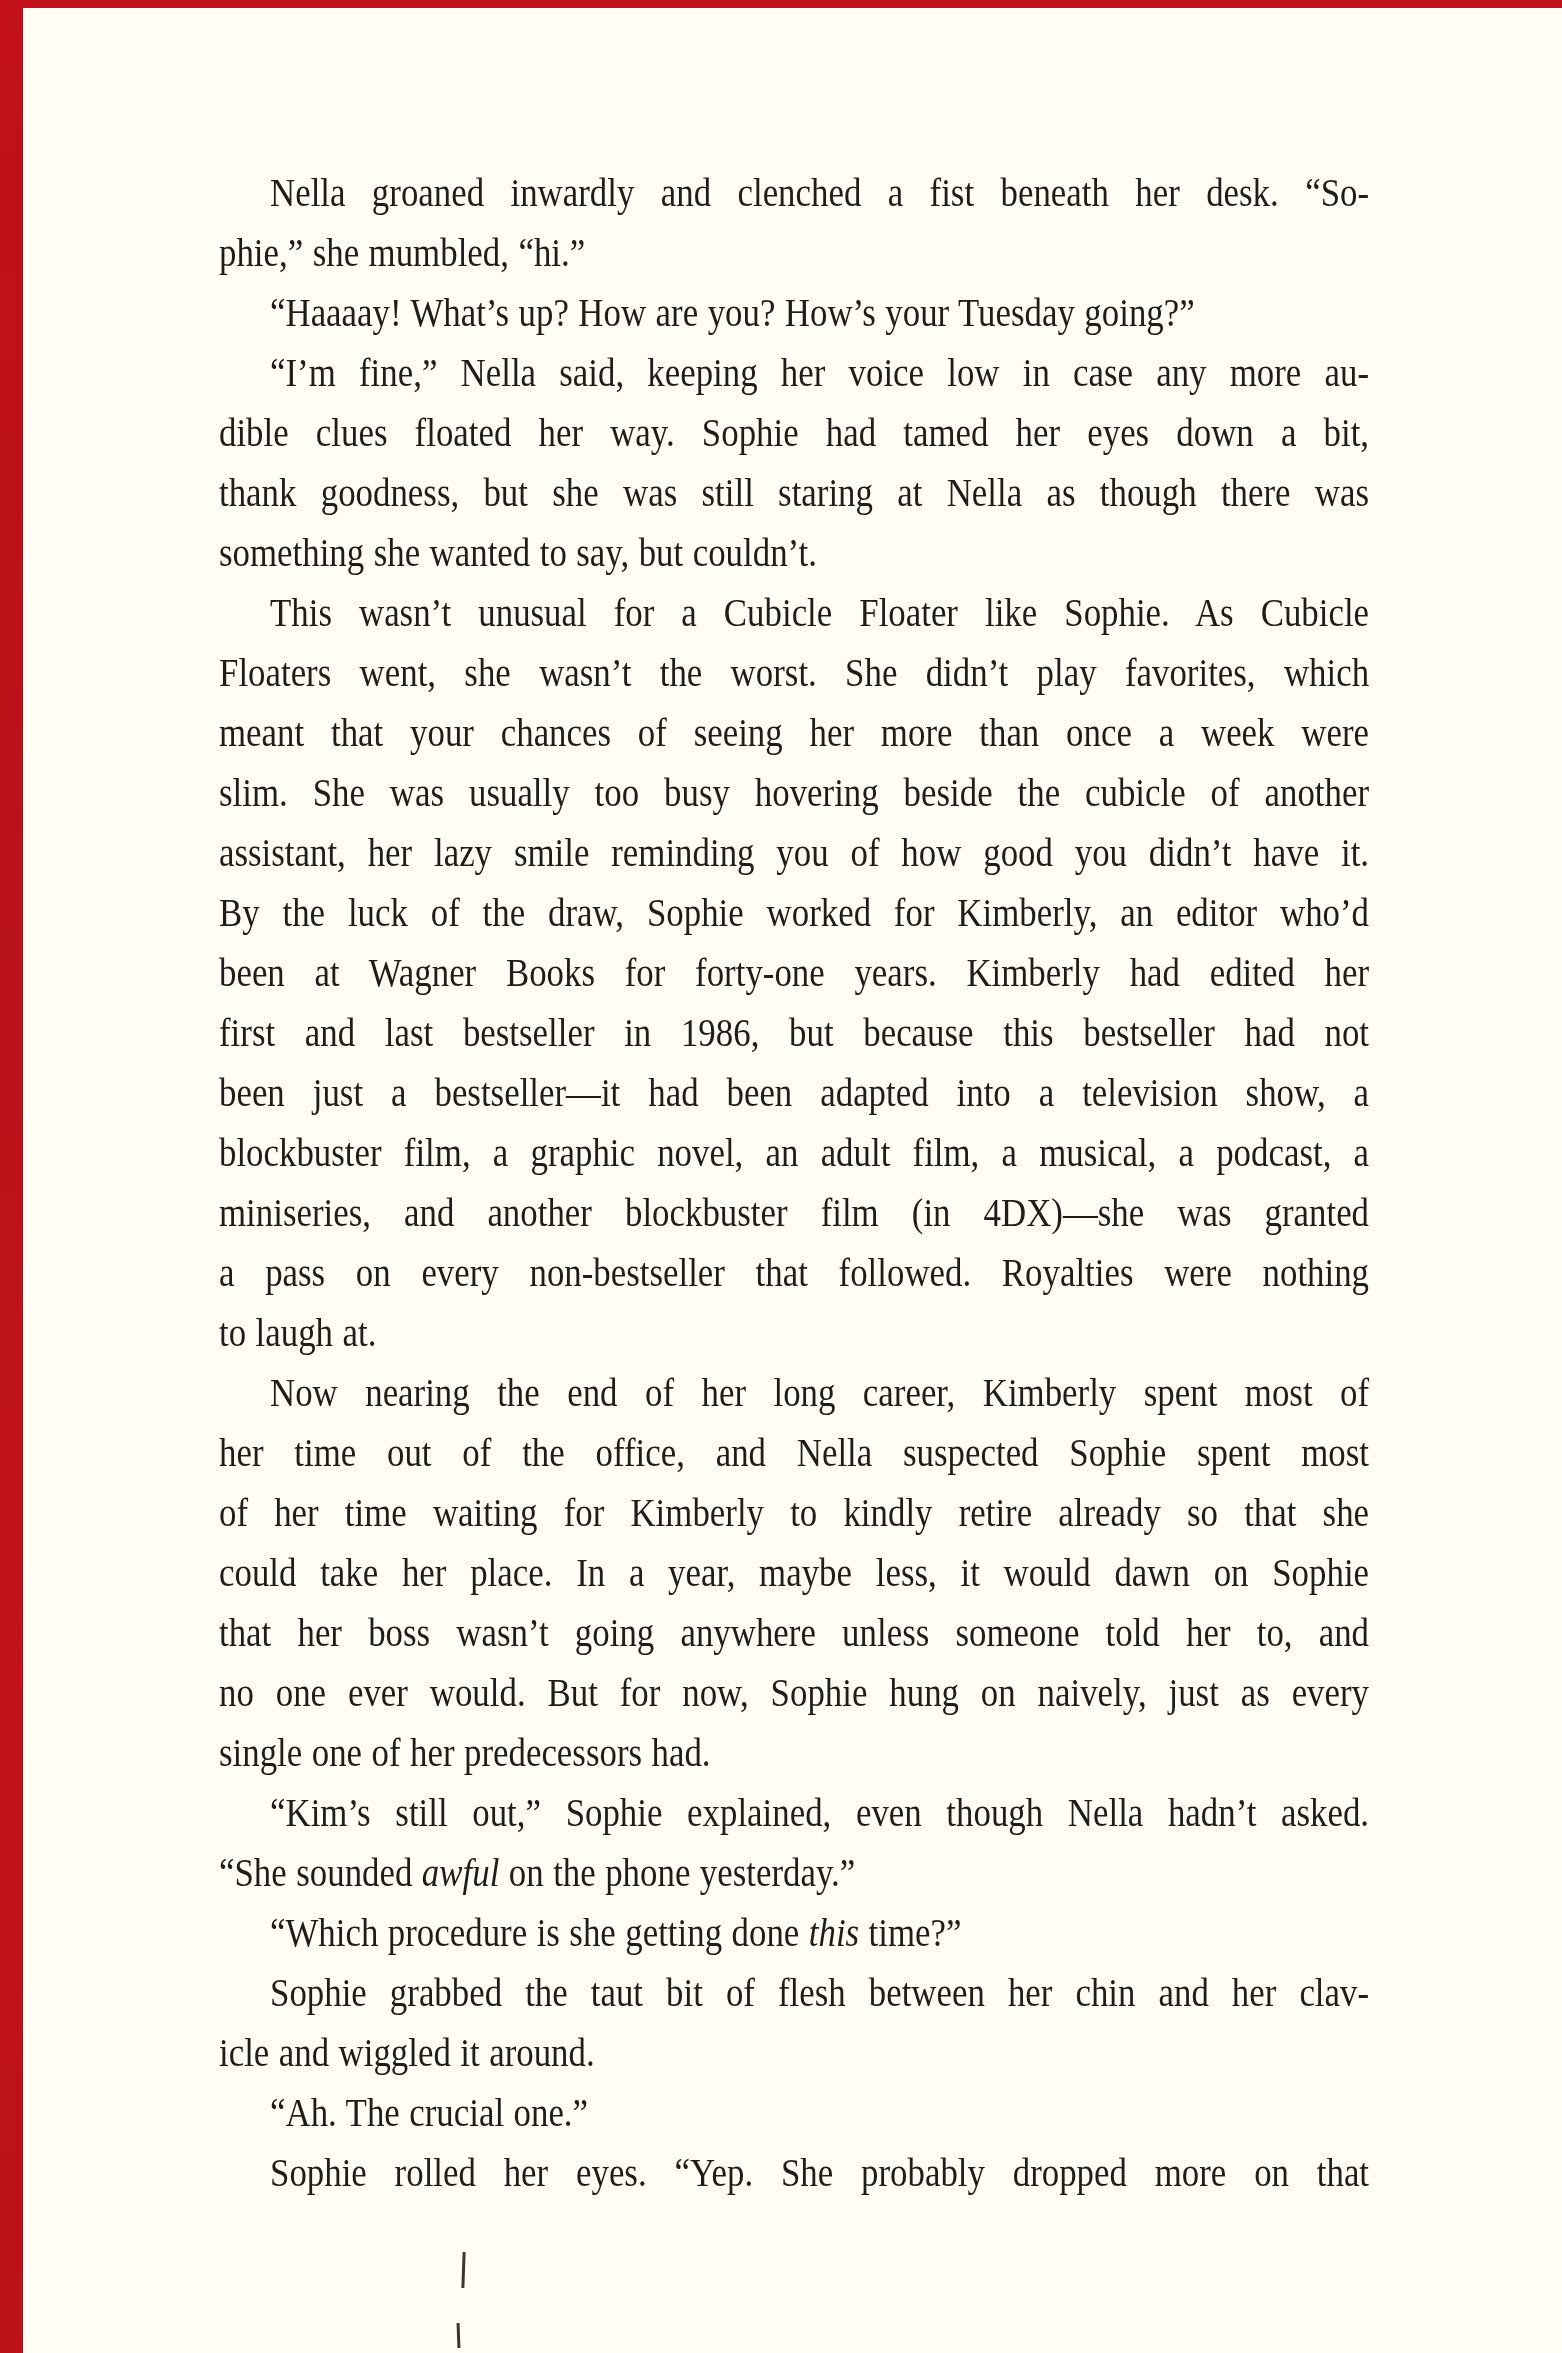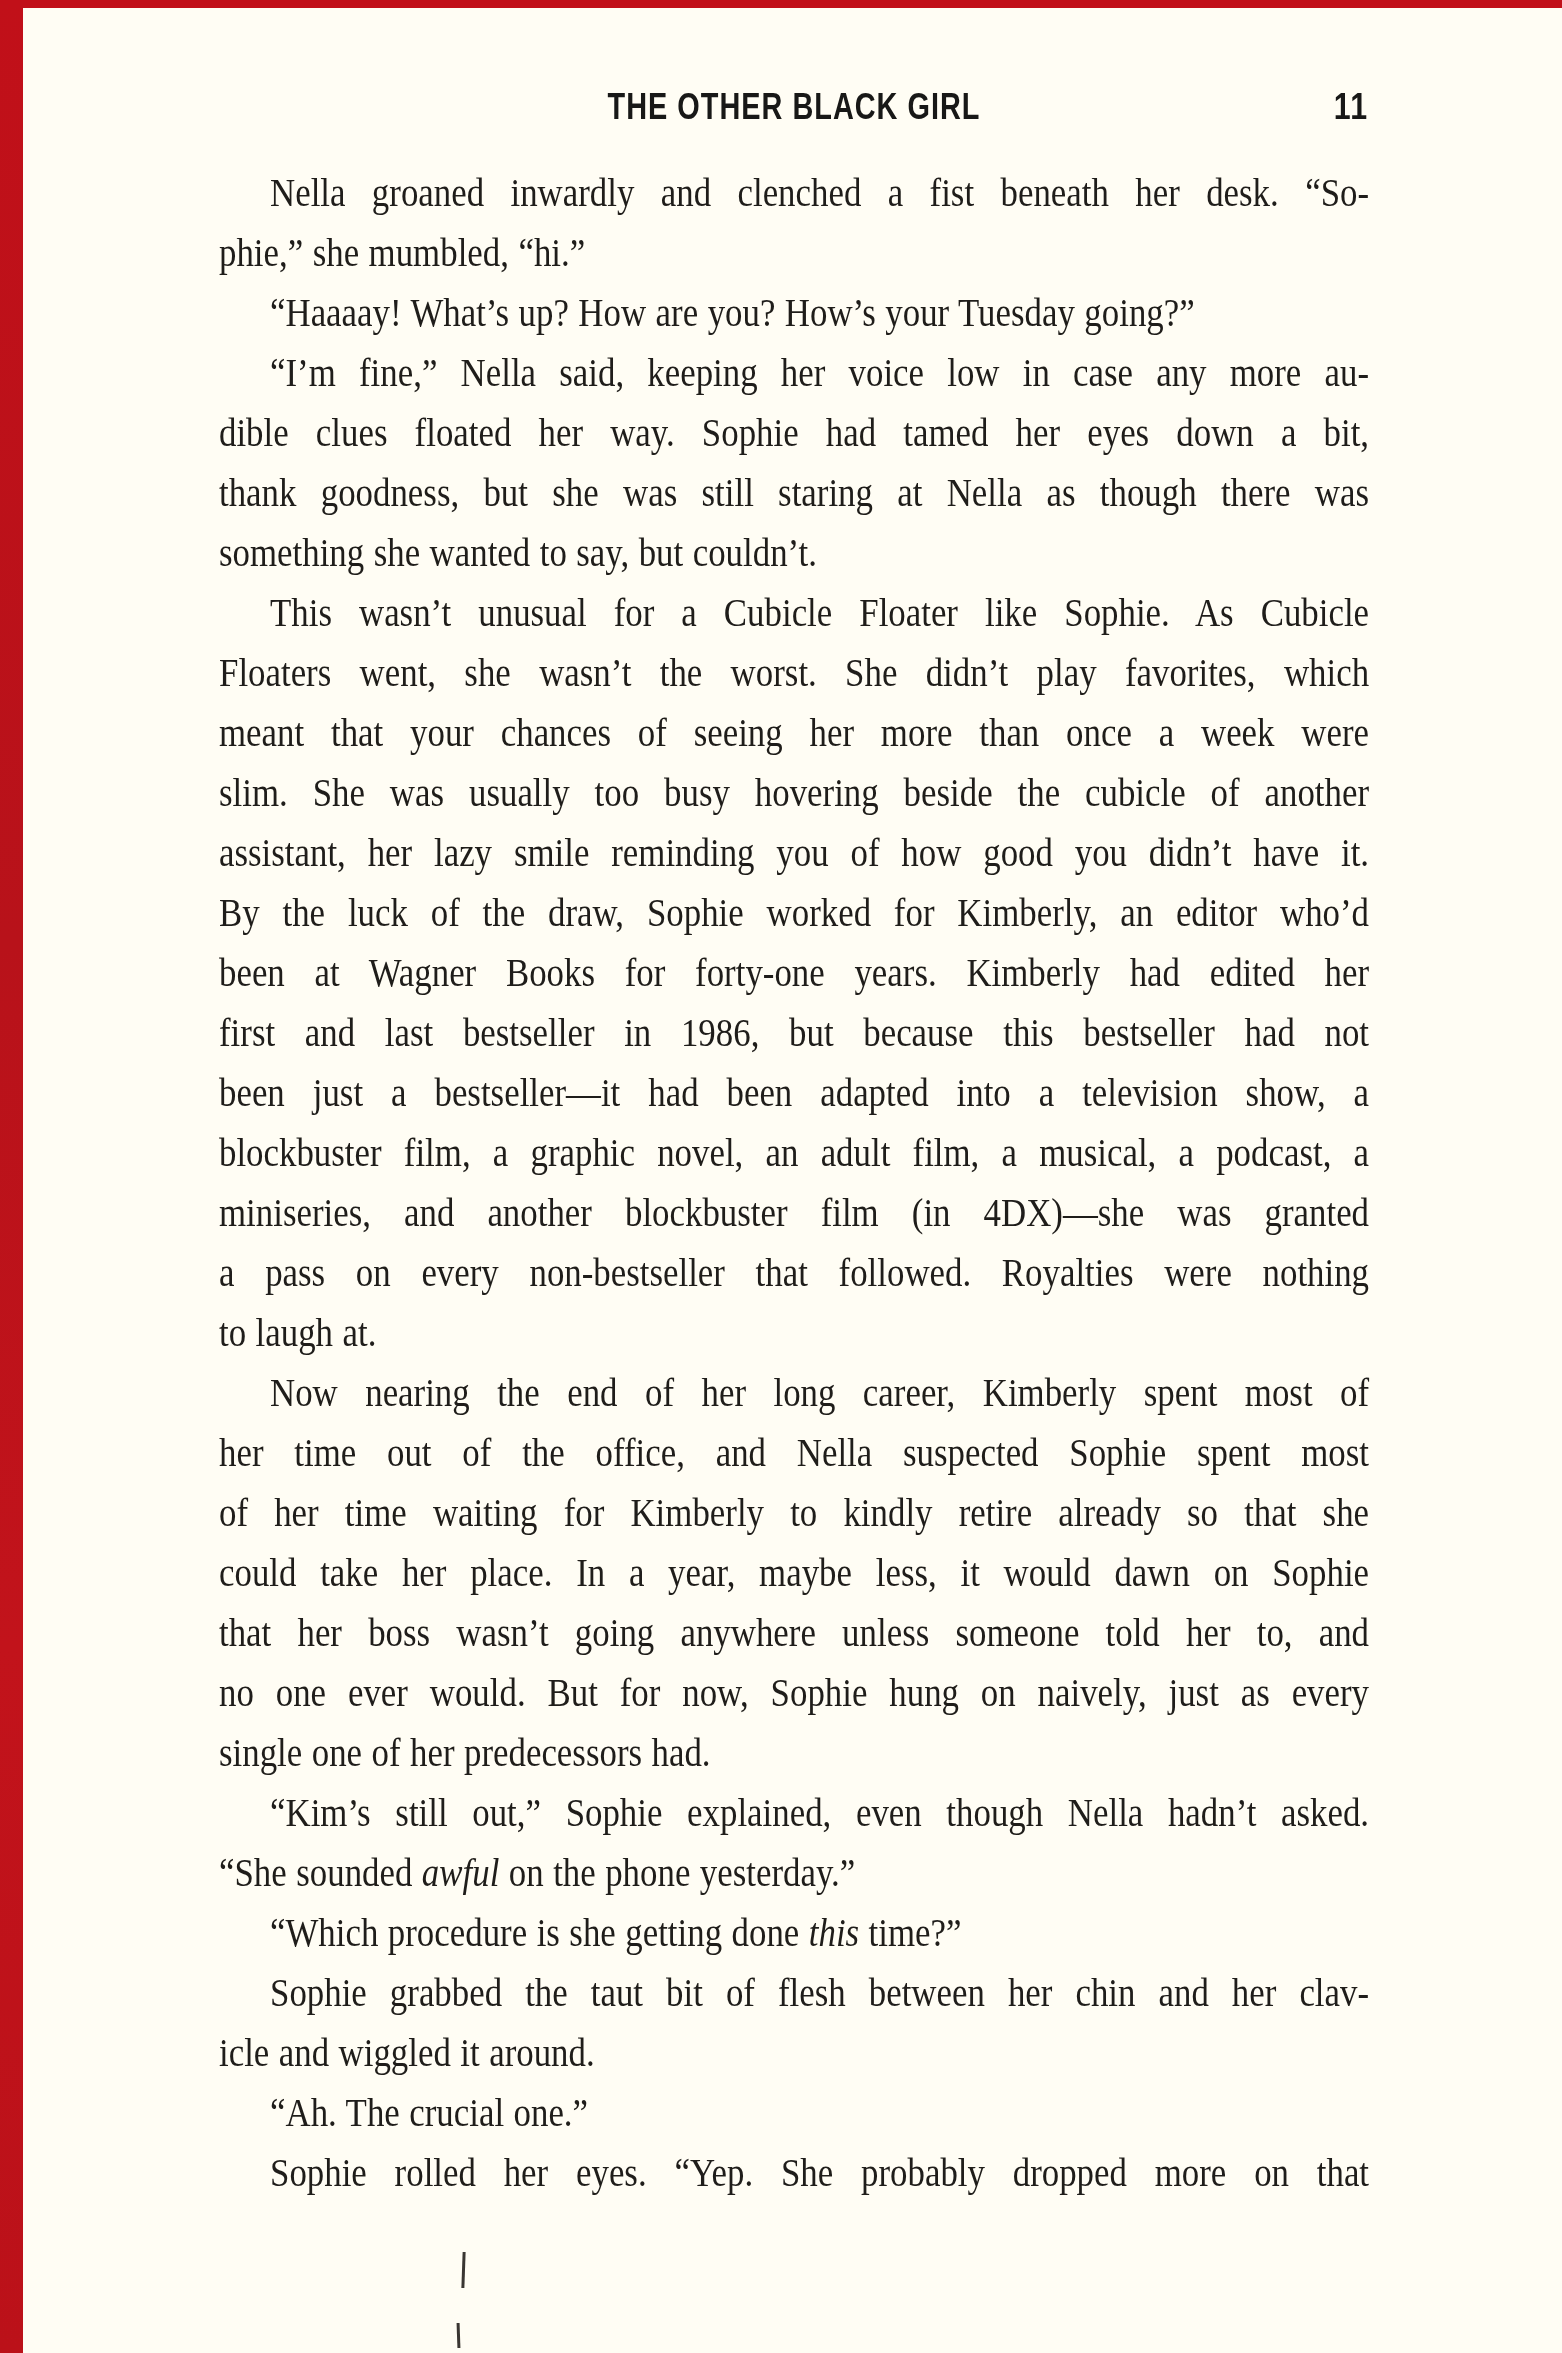--- a/index.html
+++ b/index.html
@@ -59,24 +59,20 @@
   .tick2{left:457px;top:2323px;width:2.7px;height:25px;transform:rotate(-2deg);}
 </style>
 </head>
 <body>
 
 <div class="page">
 
   <div class="edge-left"></div>
   <div class="edge-top"></div>
 
-  <div class="header">
-    <span class="title">THE OTHER BLACK GIRL</span>
-    <span class="pagenum">11</span>
-  </div>
 
   <div class="text-block">
       <div class="line ind"><span>Nella groaned inwardly and clenched a fist beneath her desk. “So-</span></div>
       <div class="line last"><span>phie,” she mumbled, “hi.”</span></div>
       <div class="line ind last"><span>“Haaaay! What’s up? How are you? How’s your Tuesday going?”</span></div>
       <div class="line ind"><span>“I’m fine,” Nella said, keeping her voice low in case any more au-</span></div>
       <div class="line"><span>dible clues floated her way. Sophie had tamed her eyes down a bit,</span></div>
       <div class="line"><span>thank goodness, but she was still staring at Nella as though there was</span></div>
       <div class="line last"><span>something she wanted to say, but couldn’t.</span></div>
       <div class="line ind"><span>This wasn’t unusual for a Cubicle Floater like Sophie. As Cubicle</span></div>

